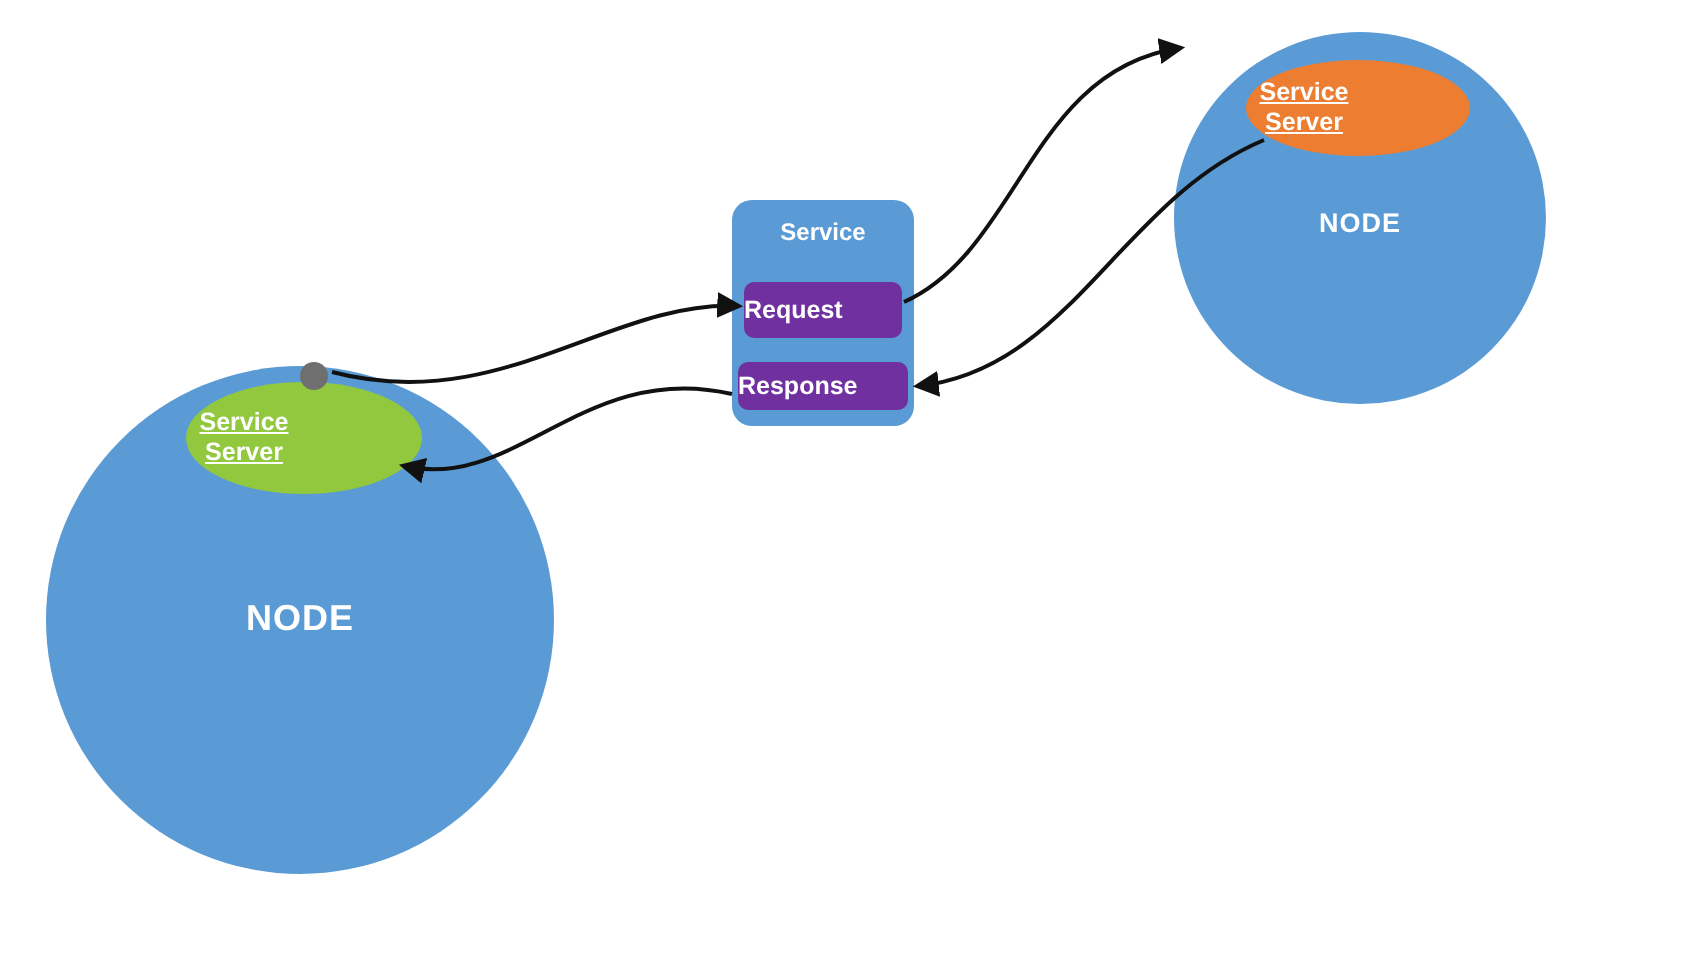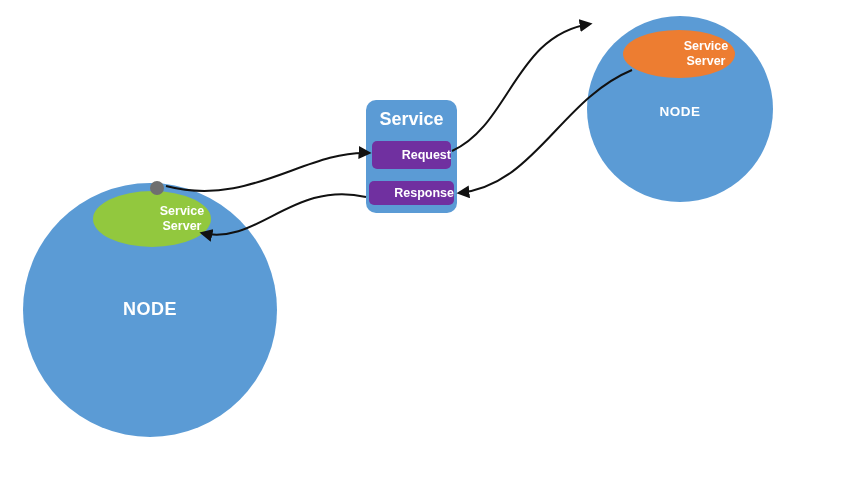--- a/index.html
+++ b/index.html
@@ -36,26 +36,27 @@
     font-weight: bold;
     letter-spacing: 0.5px;
   }
   .left-node .node-label { top: 116px; font-size: 18px; }
   .right-node .node-label { top: 88px; font-size: 13.5px; }
   .ellipse {
     position: absolute;
     border-radius: 50%;
     display: flex;
     align-items: center;
-    justify-content: flex-end;
+    justify-content: flex-start;
     color: #ffffff;
     font-weight: bold;
     font-size: 12.5px;
     text-align: center;
     line-height: 1.2;
+    text-decoration: underline;
   }
   .ellipse .wrap { width: 58px; }
   .client-ellipse {
     left: 93px; top: 191px;
     width: 118px; height: 56px;
     background: #92c83e;
   }
   .server-ellipse {
     left: 623px; top: 30px;
     width: 112px; height: 48px;
@@ -75,29 +76,29 @@
     background: #5b9bd5;
     border-radius: 10px;
   }
   .service-title {
     position: absolute;
     top: 9px;
     width: 100%;
     text-align: center;
     color: #ffffff;
     font-weight: bold;
-    font-size: 18px;
+    font-size: 12px;
   }
   .action-box {
     position: absolute;
     background: #7030a0;
     border-radius: 5px;
     display: flex;
     align-items: center;
-    justify-content: flex-end;
+    justify-content: flex-start;
     color: #ffffff;
     font-weight: bold;
     font-size: 12.5px;
   }
   .request-box  { left: 372px; top: 141px; width: 79px; height: 28px; }
   .response-box { left: 369px; top: 181px; width: 85px; height: 24px; }
   .arrow-layer {
     position: absolute;
     left: 0; top: 0;
     width: 854px; height: 480px;

